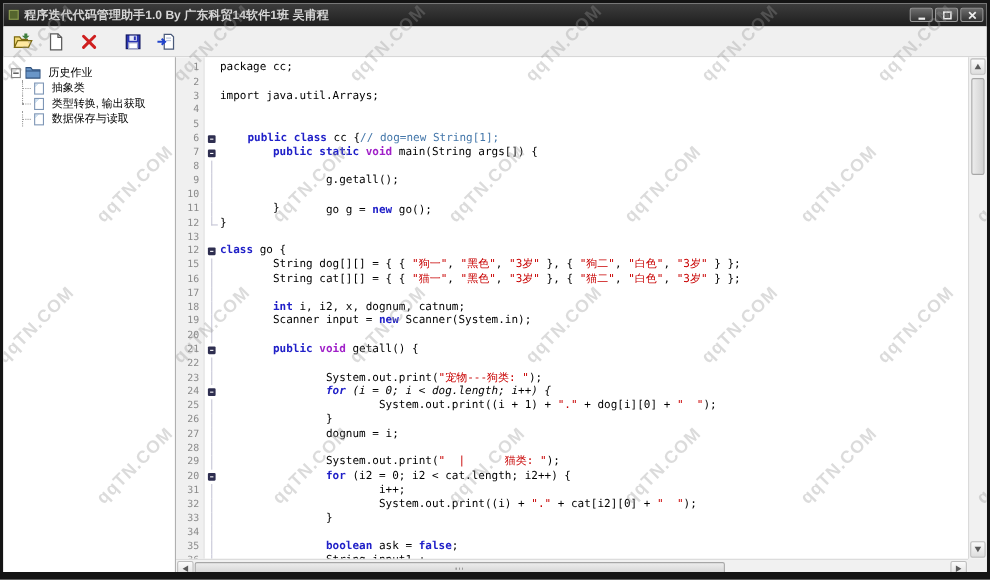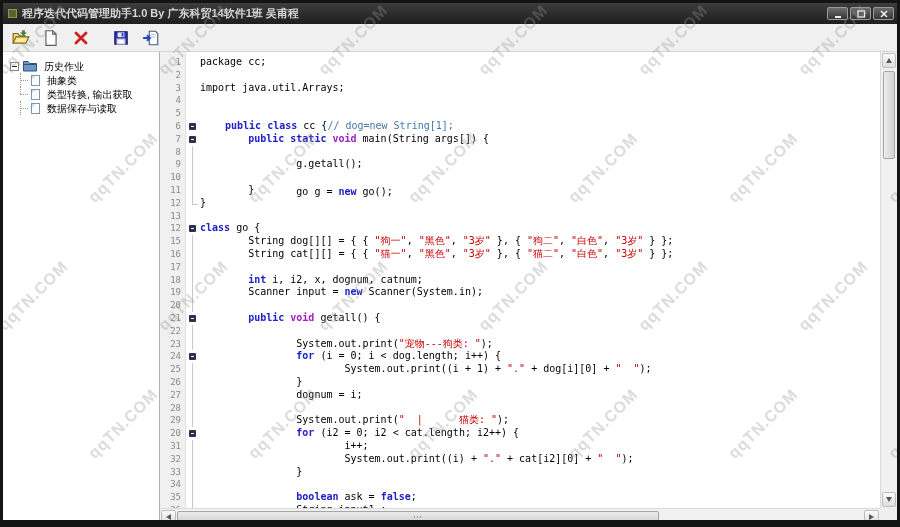--- a/index.html
+++ b/index.html
@@ -305,21 +305,21 @@
               <span class="ct" style="padding-left: 0ch;"></span>
             </div>
             <div class="crow">
               <span class="ln">23</span>
               <span class="fold f-l"></span>
               <span class="ct" style="padding-left: 16ch;"><span>System.out.print(</span><span class="s">"宠物---狗类: "</span><span>);</span></span>
             </div>
             <div class="crow">
               <span class="ln">24</span>
               <span class="fold f-m"></span>
-              <span class="ct" style="padding-left: 16ch;"><span class="k">for</span><span> (i = 0; i &lt; dog.length; i++) {</span></span>
+              <span class="ct" style="padding-left: 16ch; font-style: italic;"><span class="k">for</span><span> (i = 0; i &lt; dog.length; i++) {</span></span>
             </div>
             <div class="crow">
               <span class="ln">25</span>
               <span class="fold f-l"></span>
               <span class="ct" style="padding-left: 24ch;"><span>System.out.print((i + 1) + </span><span class="s">"."</span><span> + dog[i][0] + </span><span class="s">"  "</span><span>);</span></span>
             </div>
             <div class="crow">
               <span class="ln">26</span>
               <span class="fold f-l"></span>
               <span class="ct" style="padding-left: 16ch;"><span>}</span></span>

